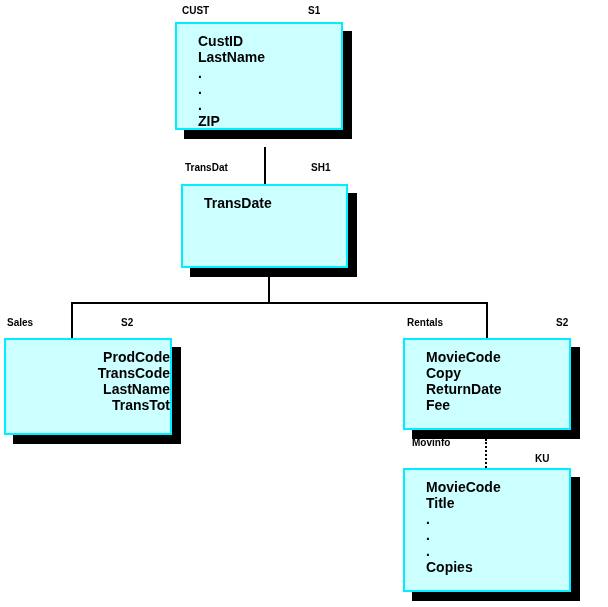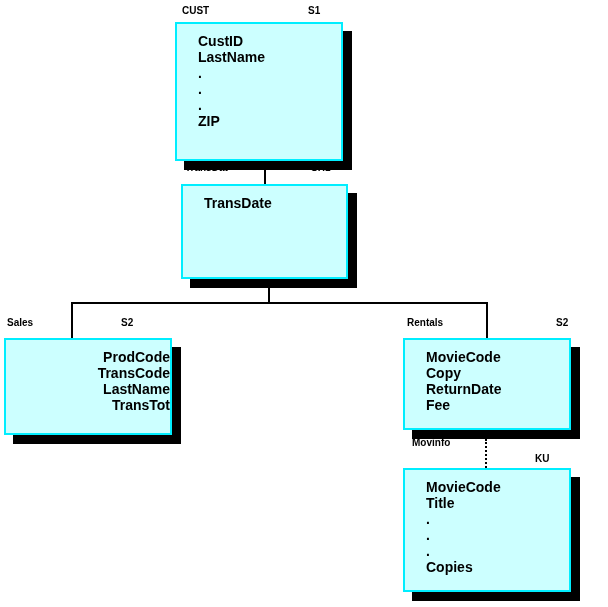--- a/index.html
+++ b/index.html
@@ -31,22 +31,22 @@
     line-height:16px;
     white-space:nowrap;
   }
   .line{position:absolute;background:#000;}
   .vdotted{
     position:absolute;
     width:0;
     border-left:2px dotted #000;
   }
   
-  #box-cust    {left:175px;top:22px; width:168px;height:139px;}
-  #box-transdat{left:181px;top:184px;width:167px;height:95px;}
+  #box-cust    {left:175px;top:22px; width:168px;height:108px;}
+  #box-transdat{left:181px;top:184px;width:167px;height:84px;}
   #box-sales   {left:4px;  top:338px;width:168px;height:97px;text-align:right;}
   #box-rentals {left:403px;top:338px;width:168px;height:92px;}
   #box-movinfo {left:403px;top:468px;width:168px;height:124px;}
 
   #lbl-cust    {left:182px;top:4px;}
   #lbl-cust-code{left:308px;top:4px;}
   #lbl-transdat{left:185px;top:161px;}
   #lbl-transdat-code{left:311px;top:161px;}
   #lbl-sales   {left:7px;top:316px;}
   #lbl-sales-code{left:121px;top:316px;}

